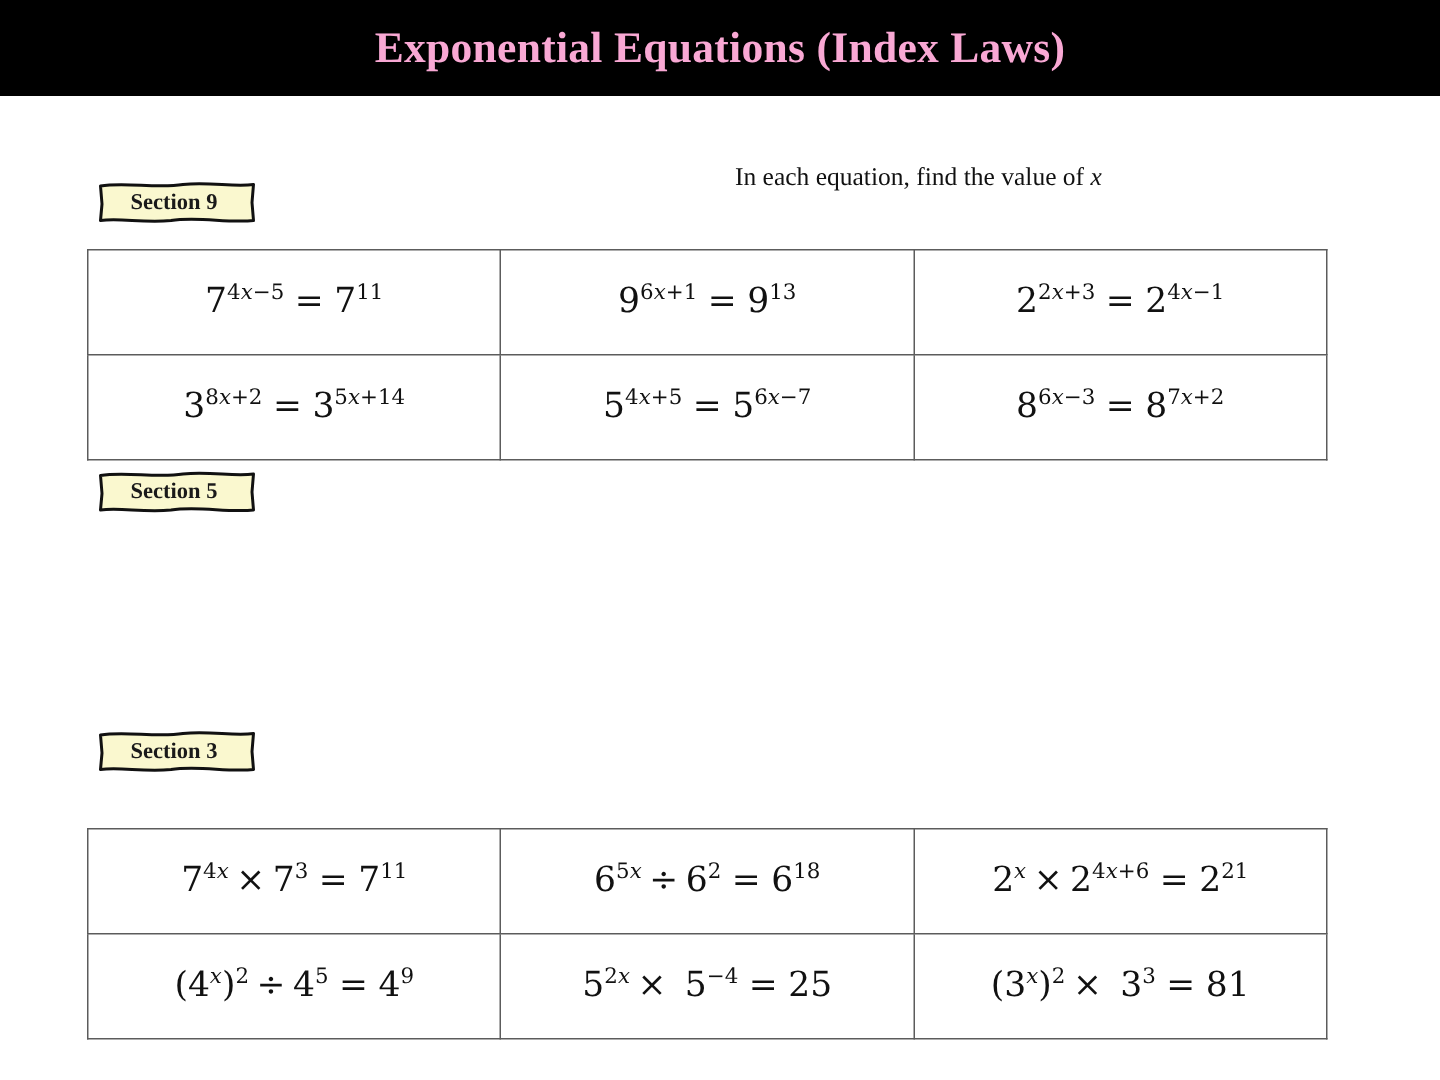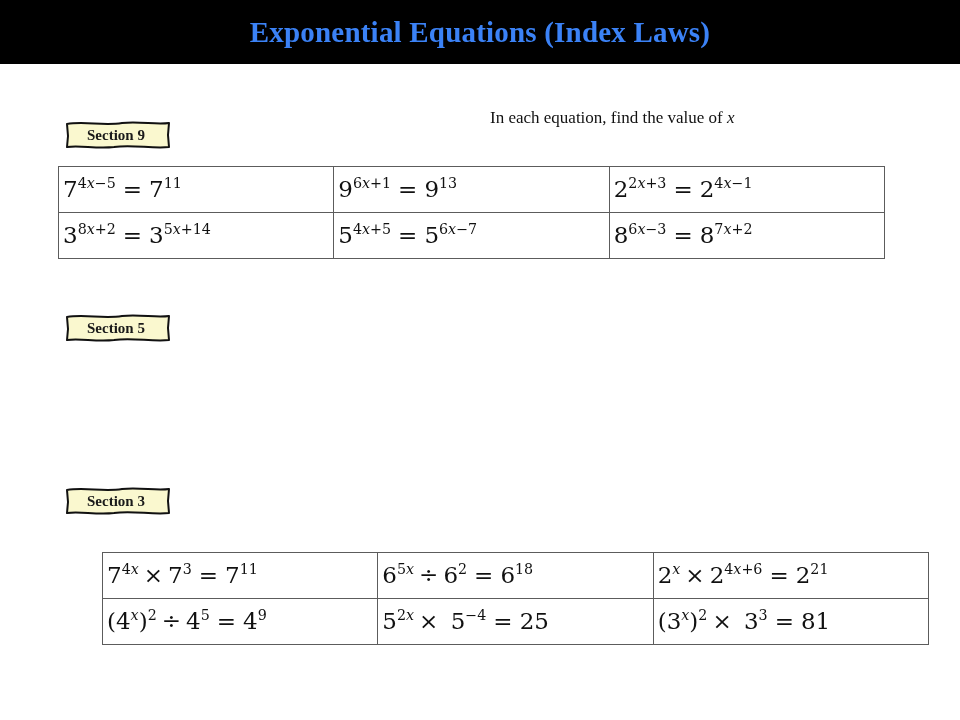--- a/index.html
+++ b/index.html
@@ -21,21 +21,21 @@
     left: 0;
     top: 0;
     width: 960px;
     height: 64px;
     background: #000000;
     display: flex;
     align-items: center;
     justify-content: center;
   }
   .banner-title {
-    color: #3b82f6;
+    color: #f9a8d4;
     font-family: "Liberation Serif", "DejaVu Serif", serif;
     font-weight: bold;
     font-size: 29px;
     letter-spacing: 0.2px;
     white-space: nowrap;
   }
 
   
   .instruction {
     position: absolute;
@@ -90,28 +90,28 @@
   .eq-table {
     position: absolute;
     left: 58px;
     width: 827px;
     border-collapse: collapse;
     table-layout: fixed;
   }
   .eq-table td {
     border: 1px solid #5c5c5c;
     height: 45px;
-    text-align: left;
+    text-align: center;
     vertical-align: middle;
-    padding: 0 4px;
+    padding: 12px 4px;
     background: #ffffff;
   }
   .eq-table.t1 { top: 166px; }
   .eq-table.t2 { top: 359px; }
-  .eq-table.t3 { top: 552px; margin-left: 44px; }
+  .eq-table.t3 { top: 552px; }
 
   
   .math {
     font-family: "DejaVu Serif", "Liberation Serif", serif;
     font-size: 23px;
     color: #111111;
     white-space: nowrap;
     line-height: 1;
   }
   .math .v {            

